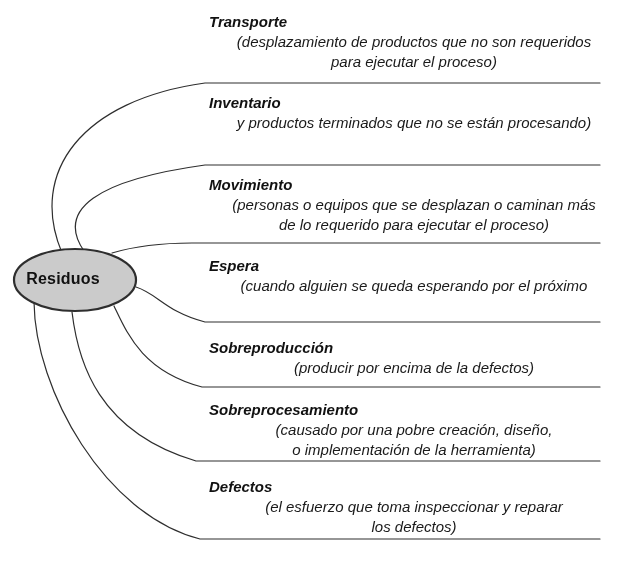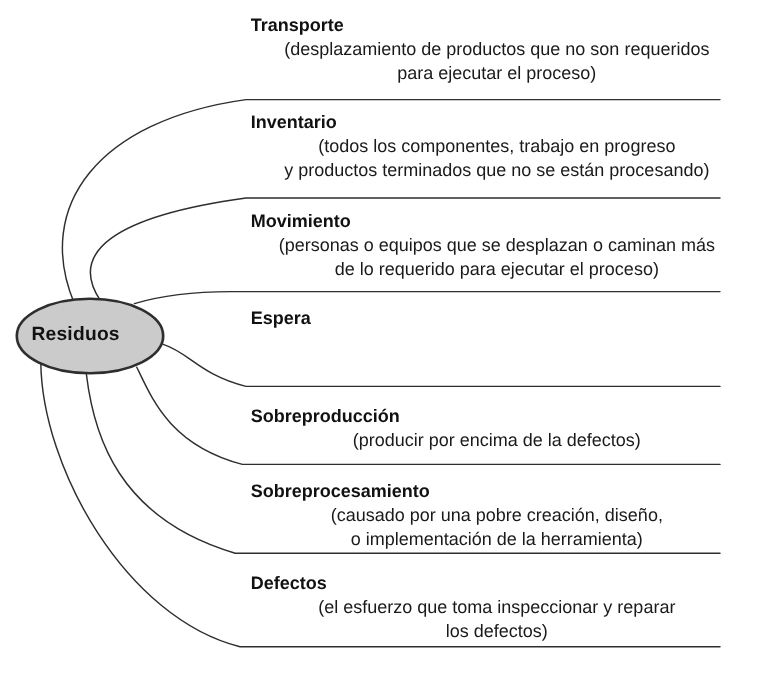--- a/index.html
+++ b/index.html
@@ -31,20 +31,21 @@
     color: #111111;
     letter-spacing: 0.2px;
   }
   .branch {
     position: absolute;
     left: 209px;
     width: 410px;
     font-size: 15px;
     line-height: 20px;
     color: #1a1a1a;
+    font-style: italic;
   }
   .b-title {
     margin: 0;
     font-size: 15px;
     line-height: 20px;
     font-weight: bold;
     color: #111111;
   }
   .b-desc {
     white-space: nowrap;
@@ -73,32 +74,32 @@
   <div class="center-label">Residuos</div>
 
   <section class="branch" style="top:12px">
     <h3 class="b-title">Transporte</h3>
     <div class="b-desc">(desplazamiento de productos que no son requeridos</div>
     <div class="b-desc">para ejecutar el proceso)</div>
   </section>
 
   <section class="branch" style="top:93px">
     <h3 class="b-title">Inventario</h3>
-    <div class="b-desc">(todos los componentes, trabajo en progreso</div>
     <div class="b-desc">y productos terminados que no se están procesando)</div>
   </section>
 
   <section class="branch" style="top:175px">
     <h3 class="b-title">Movimiento</h3>
     <div class="b-desc">(personas o equipos que se desplazan o caminan más</div>
     <div class="b-desc">de lo requerido para ejecutar el proceso)</div>
   </section>
 
   <section class="branch" style="top:256px">
     <h3 class="b-title">Espera</h3>
+    <div class="b-desc">(cuando alguien se queda esperando por el próximo</div>
   </section>
 
   <section class="branch" style="top:338px">
     <h3 class="b-title">Sobreproducción</h3>
     <div class="b-desc">(producir por encima de la defectos)</div>
 
   </section>
 
   <section class="branch" style="top:477px">
     <h3 class="b-title">Defectos</h3>

